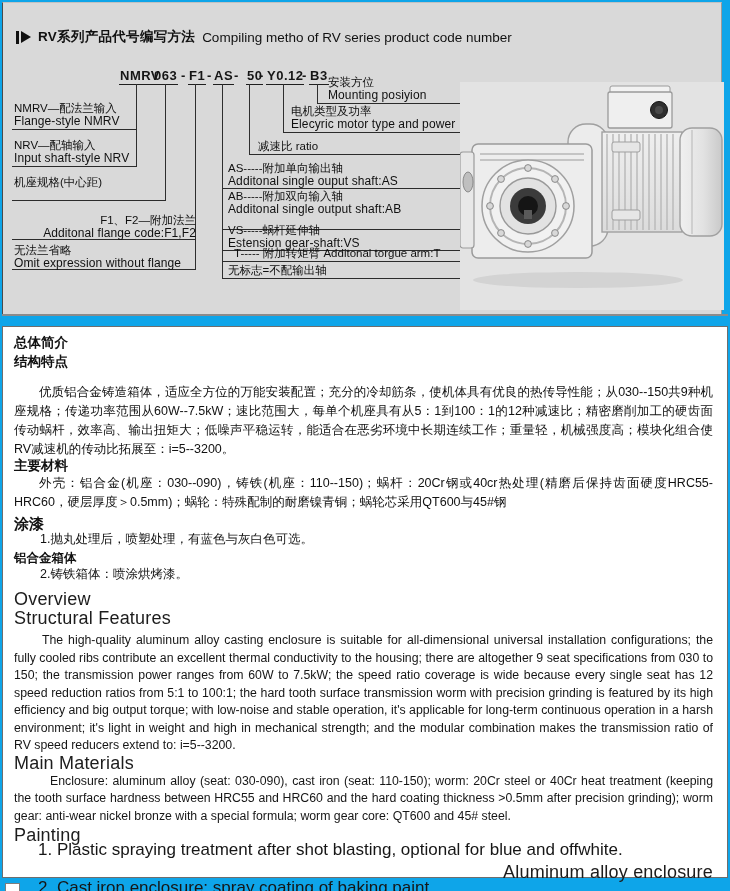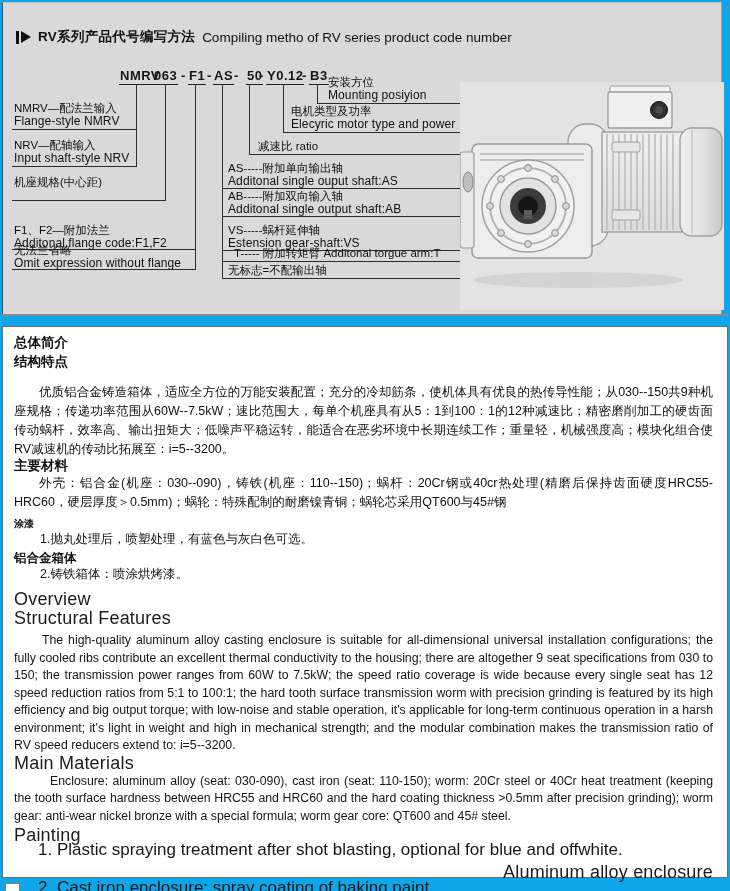--- a/index.html
+++ b/index.html
@@ -33,21 +33,21 @@
   .co .en{font-size:12px;font-weight:400;letter-spacing:0.1px;}
   .co-left{left:12px;padding-left:2px;}
 
   
   .photo{position:absolute;left:460px;top:82px;width:264px;height:228px;}
 
   
   .text-panel{position:absolute;left:2px;top:326px;width:726px;height:552px;background:#fff;
               border:1px solid #6e6e6e;box-sizing:border-box;padding:0 14px 0 11px;}
   .zh-h{font-size:13.5px;line-height:14px;font-weight:700;margin:0;}
-  .zh-h.big{font-size:10px;line-height:15px;}
+  .zh-h.big{font-size:15px;line-height:15px;}
   .zh-h.small{font-size:12.5px;line-height:13px;}
   .zh-body{font-size:12.5px;line-height:19px;text-align:justify;margin:0;text-indent:2em;}
   .zh-item{font-size:12.5px;line-height:13px;margin:0;text-indent:26px;}
   .en-h{font-size:18px;line-height:16px;font-weight:500;letter-spacing:0.2px;margin:0;color:#1c1c1c;}
   .en-body{font-size:12.3px;line-height:17.5px;text-align:justify;margin:0;color:#161616;}
   .en-item{font-size:17px;line-height:12.5px;margin:4px;text-indent:20px;color:#161616;}
 
   .m9{margin-top:9px;}  .m5{margin-top:5px;}  .m14{margin-top:14px;} .m2{margin-top:2px;}
   .m1{margin-top:1px;}  .m4{margin-top:4px;}  .m6{margin-top:6px;}   .m3{margin-top:3px;}
   .m10{margin-top:10px;}.m7{margin-top:7px;text-align:right;}  .m0{margin-top:0;}
@@ -97,21 +97,21 @@
     <div class="zh">NMRV—配法兰输入</div>
     <div class="en">Flange-style NMRV</div>
   </div>
   <div class="co co-left" style="top:139px;height:28px;width:125px;">
     <div class="zh">NRV—配轴输入</div>
     <div class="en">Input shaft-style NRV</div>
   </div>
   <div class="co co-left" style="top:176px;height:25px;width:154px;">
     <div class="zh">机座规格(中心距)</div>
   </div>
-  <div class="co co-left" style="top:224px;height:26px;width:184px;">
+  <div class="co co-left" style="top:214px;height:26px;width:184px;text-align:right;">
     <div class="zh">F1、F2—附加法兰</div>
     <div class="en">Additonal flange code:F1,F2</div>
   </div>
   <div class="co co-left" style="top:244px;height:26px;width:184px;">
     <div class="zh">无法兰省略</div>
     <div class="en">Omit expression without flange</div>
   </div>
 
   <div class="co" style="left:317px;top:76px;height:28px;width:146px;padding-left:11px;">
     <div class="zh">安装方位</div>
@@ -121,21 +121,21 @@
     <div class="zh">电机类型及功率</div>
     <div class="en">Elecyric motor type and power</div>
   </div>
   <div class="co" style="left:249px;top:140px;height:15px;width:213px;padding-left:9px;">
     <div class="zh">减速比 ratio</div>
   </div>
   <div class="co" style="left:222px;top:162px;height:27px;width:240px;padding-left:6px;">
     <div class="zh">AS-----附加单向输出轴</div>
     <div class="en">Additonal single ouput shaft:AS</div>
   </div>
-  <div class="co" style="left:222px;top:190px;height:27px;width:240px;padding-left:6px;">
+  <div class="co" style="left:222px;top:190px;height:40px;width:240px;padding-left:6px;">
     <div class="zh">AB-----附加双向输入轴</div>
     <div class="en">Additonal single output shaft:AB</div>
   </div>
   <div class="co" style="left:222px;top:224px;height:27px;width:240px;padding-left:6px;">
     <div class="zh">VS-----蜗杆延伸轴</div>
     <div class="en">Estension gear-shaft:VS</div>
   </div>
   <div class="co" style="left:222px;top:247px;height:15px;width:240px;padding-left:12px;">
     <div class="zh">T----- 附加转矩臂 Additonal torgue arm:T</div>
   </div>

